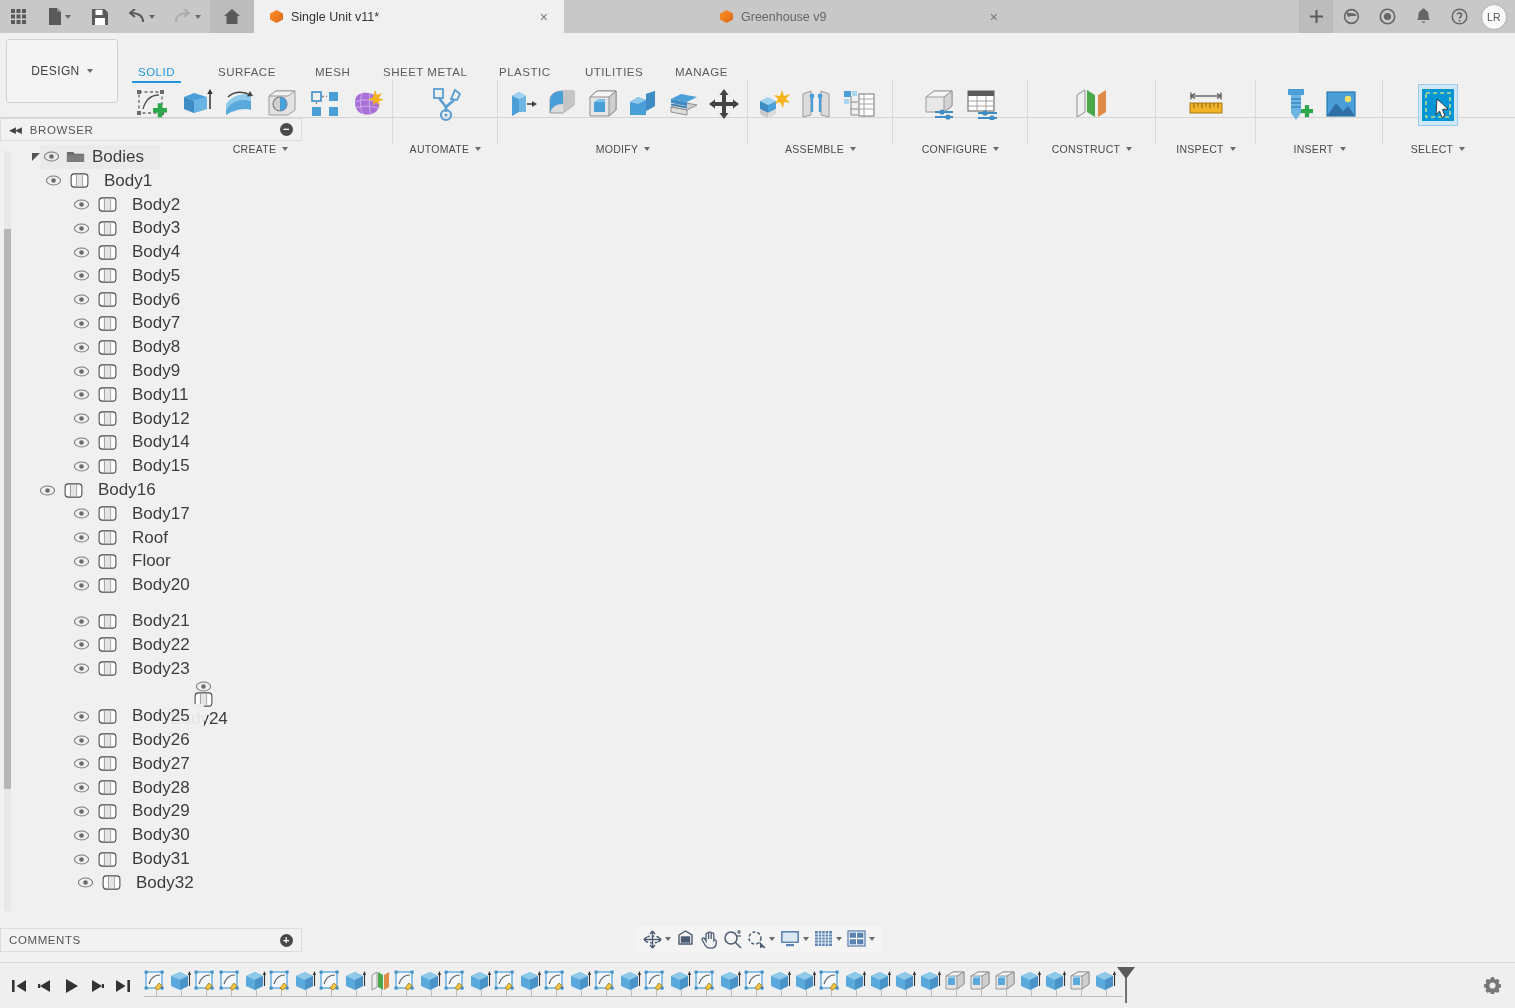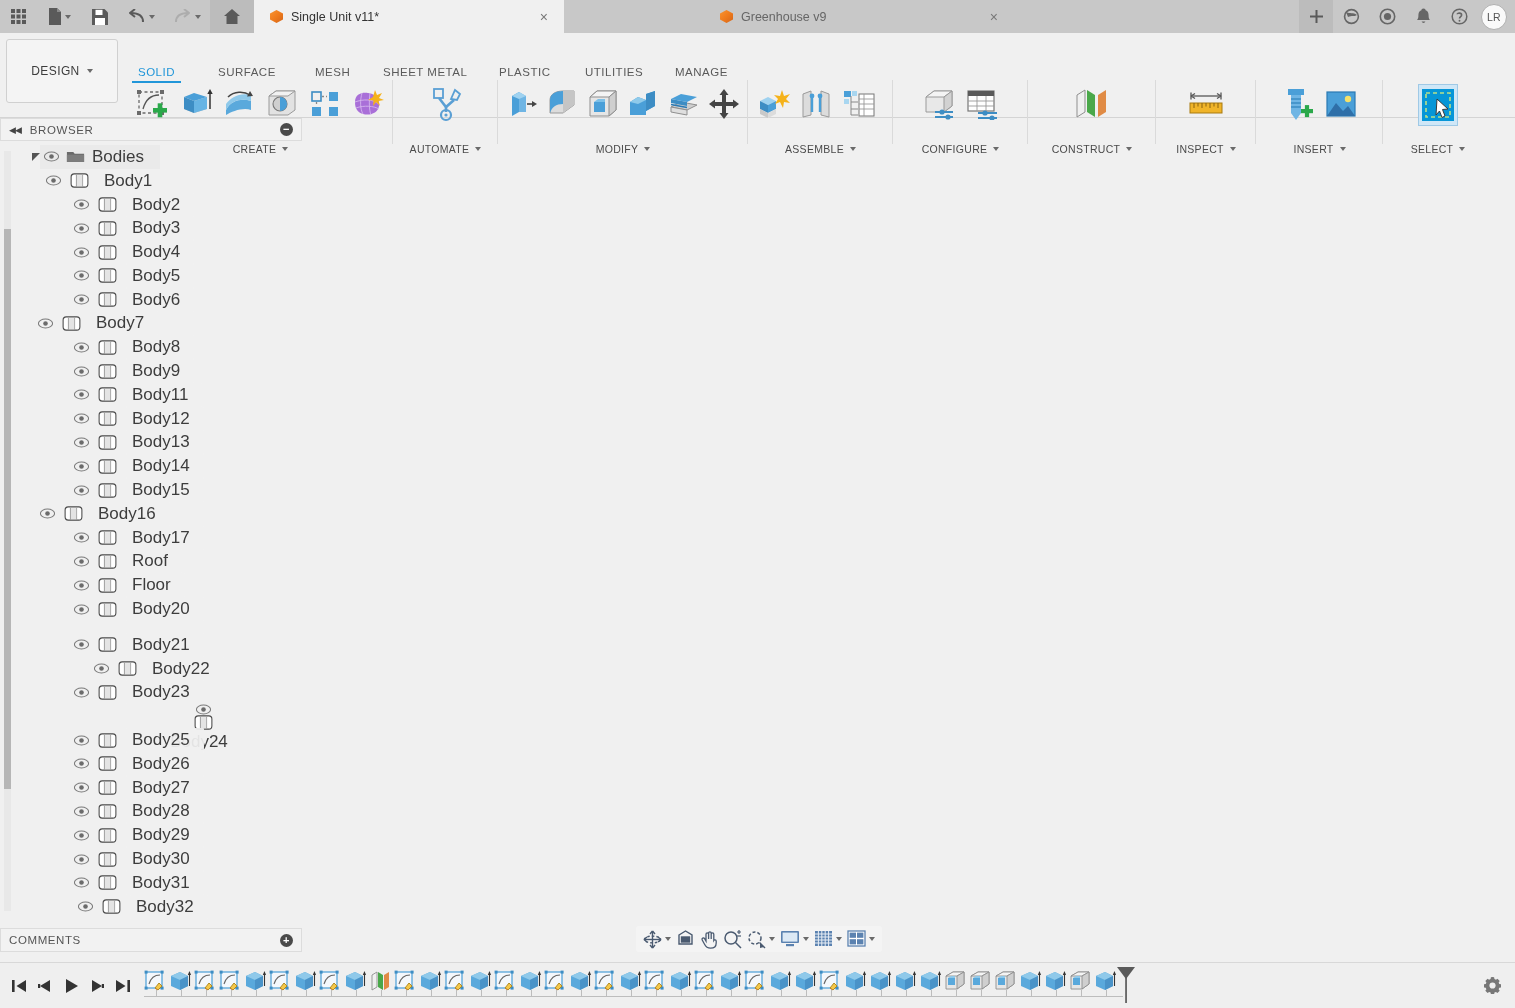--- a/index.html
+++ b/index.html
@@ -1011,21 +1011,21 @@
               <svg class="bodyico" viewBox="0 0 21 17">
                 <rect x="1" y="1" width="19" height="15" rx="3.5" fill="#fff" stroke="#4a4a4a" stroke-width="1.2"></rect>
                 <path d="M7 2.2 L7 15.2" stroke="#8a8a8a" stroke-width="1"></path>
                 <path d="M14 2.2 L14 15.2" stroke="#8a8a8a" stroke-width="1"></path>
                 <rect x="7.6" y="2.4" width="6" height="12.5" fill="#e4e4e4"></rect>
               </svg>
             </span>
             <span style="width:9px"></span>
             <span class="lbl">Body6</span>
           </div>
-          <div class="trow" style="padding-left:38px;">
+          <div class="trow" style="padding-left:74px;">
             <span style="display:flex">
               <svg class="eye" viewBox="0 0 17 11">
                 <ellipse cx="8.5" cy="5.5" rx="8" ry="5" fill="none" stroke="#7a7a7a" stroke-width="1.2"></ellipse>
                 <circle cx="8.5" cy="5.5" r="2.6" fill="#6b6b6b"></circle>
               </svg>
             </span>
             <span style="width:9px"></span>
             <span style="display:flex">
               <svg class="bodyico" viewBox="0 0 21 17">
                 <rect x="1" y="1" width="19" height="15" rx="3.5" fill="#fff" stroke="#4a4a4a" stroke-width="1.2"></rect>
@@ -1123,39 +1123,20 @@
             <span style="width:9px"></span>
             <span style="display:flex">
               <svg class="bodyico" viewBox="0 0 21 17">
                 <rect x="1" y="1" width="19" height="15" rx="3.5" fill="#fff" stroke="#4a4a4a" stroke-width="1.2"></rect>
                 <path d="M7 2.2 L7 15.2" stroke="#8a8a8a" stroke-width="1"></path>
                 <path d="M14 2.2 L14 15.2" stroke="#8a8a8a" stroke-width="1"></path>
                 <rect x="7.6" y="2.4" width="6" height="12.5" fill="#e4e4e4"></rect>
               </svg>
             </span>
             <span style="width:9px"></span>
-            <span class="lbl">Body13</span>
-          </div>
-          <div class="trow" style="padding-left:74px;">
-            <span style="display:flex">
-              <svg class="eye" viewBox="0 0 17 11">
-                <ellipse cx="8.5" cy="5.5" rx="8" ry="5" fill="none" stroke="#7a7a7a" stroke-width="1.2"></ellipse>
-                <circle cx="8.5" cy="5.5" r="2.6" fill="#6b6b6b"></circle>
-              </svg>
-            </span>
-            <span style="width:9px"></span>
-            <span style="display:flex">
-              <svg class="bodyico" viewBox="0 0 21 17">
-                <rect x="1" y="1" width="19" height="15" rx="3.5" fill="#fff" stroke="#4a4a4a" stroke-width="1.2"></rect>
-                <path d="M7 2.2 L7 15.2" stroke="#8a8a8a" stroke-width="1"></path>
-                <path d="M14 2.2 L14 15.2" stroke="#8a8a8a" stroke-width="1"></path>
-                <rect x="7.6" y="2.4" width="6" height="12.5" fill="#e4e4e4"></rect>
-              </svg>
-            </span>
-            <span style="width:9px"></span>
             <span class="lbl">Body14</span>
           </div>
           <div class="trow" style="padding-left:74px;">
             <span style="display:flex">
               <svg class="eye" viewBox="0 0 17 11">
                 <ellipse cx="8.5" cy="5.5" rx="8" ry="5" fill="none" stroke="#7a7a7a" stroke-width="1.2"></ellipse>
                 <circle cx="8.5" cy="5.5" r="2.6" fill="#6b6b6b"></circle>
               </svg>
             </span>
             <span style="width:9px"></span>
@@ -1277,21 +1258,21 @@
               <svg class="bodyico" viewBox="0 0 21 17">
                 <rect x="1" y="1" width="19" height="15" rx="3.5" fill="#fff" stroke="#4a4a4a" stroke-width="1.2"></rect>
                 <path d="M7 2.2 L7 15.2" stroke="#8a8a8a" stroke-width="1"></path>
                 <path d="M14 2.2 L14 15.2" stroke="#8a8a8a" stroke-width="1"></path>
                 <rect x="7.6" y="2.4" width="6" height="12.5" fill="#e4e4e4"></rect>
               </svg>
             </span>
             <span style="width:9px"></span>
             <span class="lbl">Body21</span>
           </div>
-          <div class="trow" style="padding-left:94px;">
+          <div class="trow" style="padding-left:74px;">
             <span style="display:flex">
               <svg class="eye" viewBox="0 0 17 11">
                 <ellipse cx="8.5" cy="5.5" rx="8" ry="5" fill="none" stroke="#7a7a7a" stroke-width="1.2"></ellipse>
                 <circle cx="8.5" cy="5.5" r="2.6" fill="#6b6b6b"></circle>
               </svg>
             </span>
             <span style="width:9px"></span>
             <span style="display:flex">
               <svg class="bodyico" viewBox="0 0 21 17">
                 <rect x="1" y="1" width="19" height="15" rx="3.5" fill="#fff" stroke="#4a4a4a" stroke-width="1.2"></rect>

